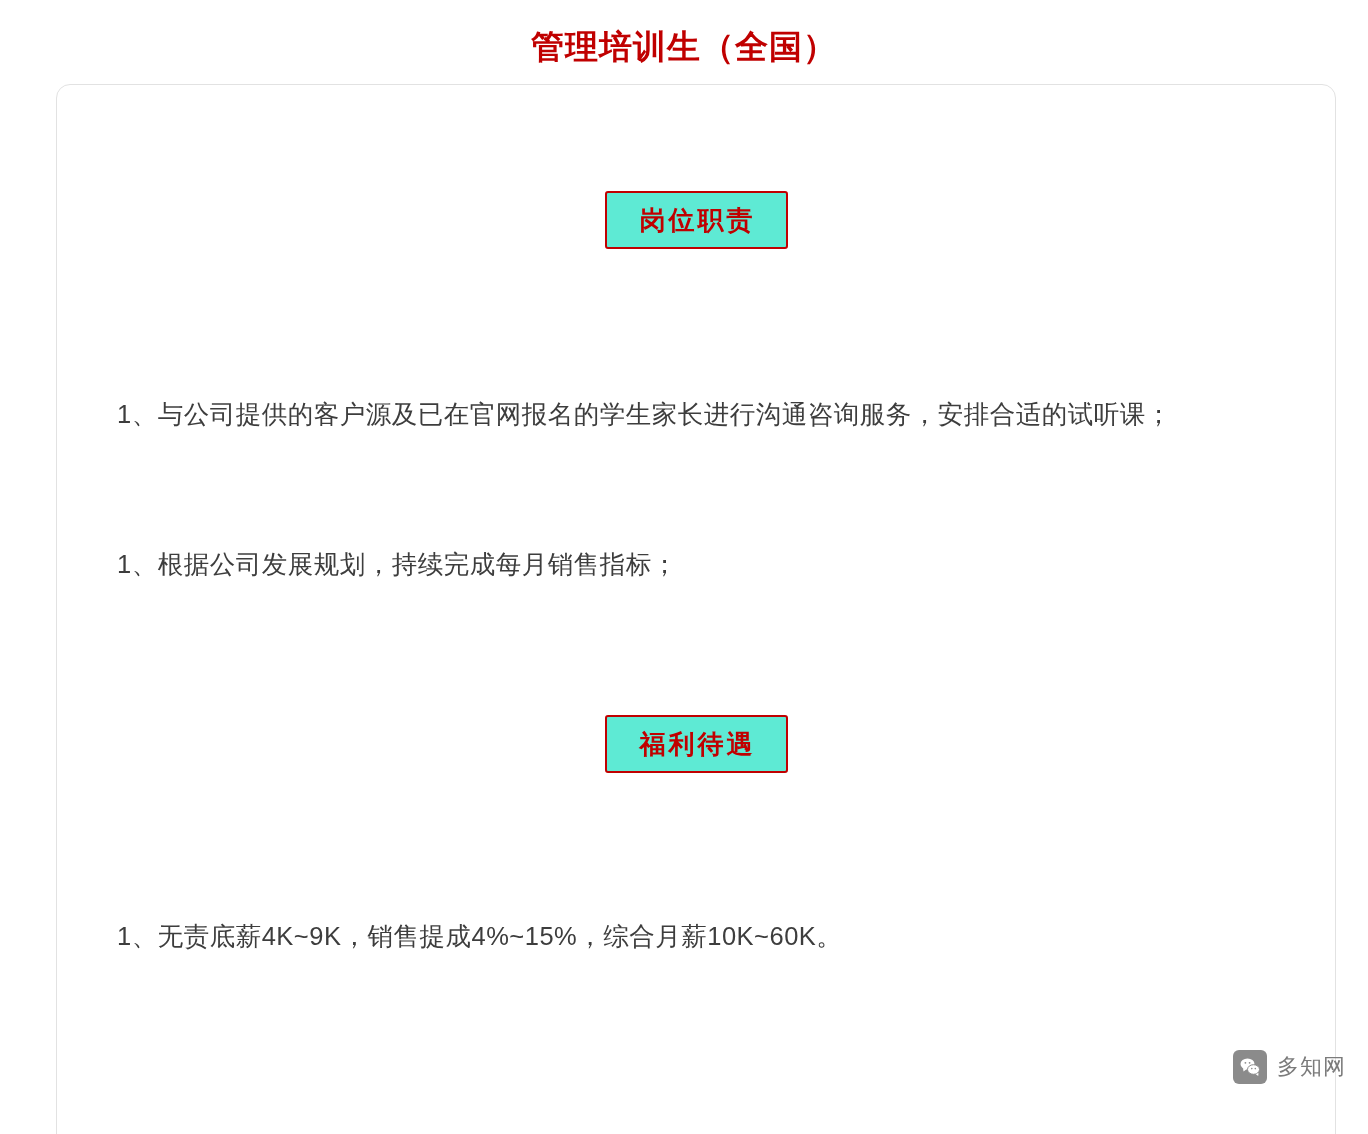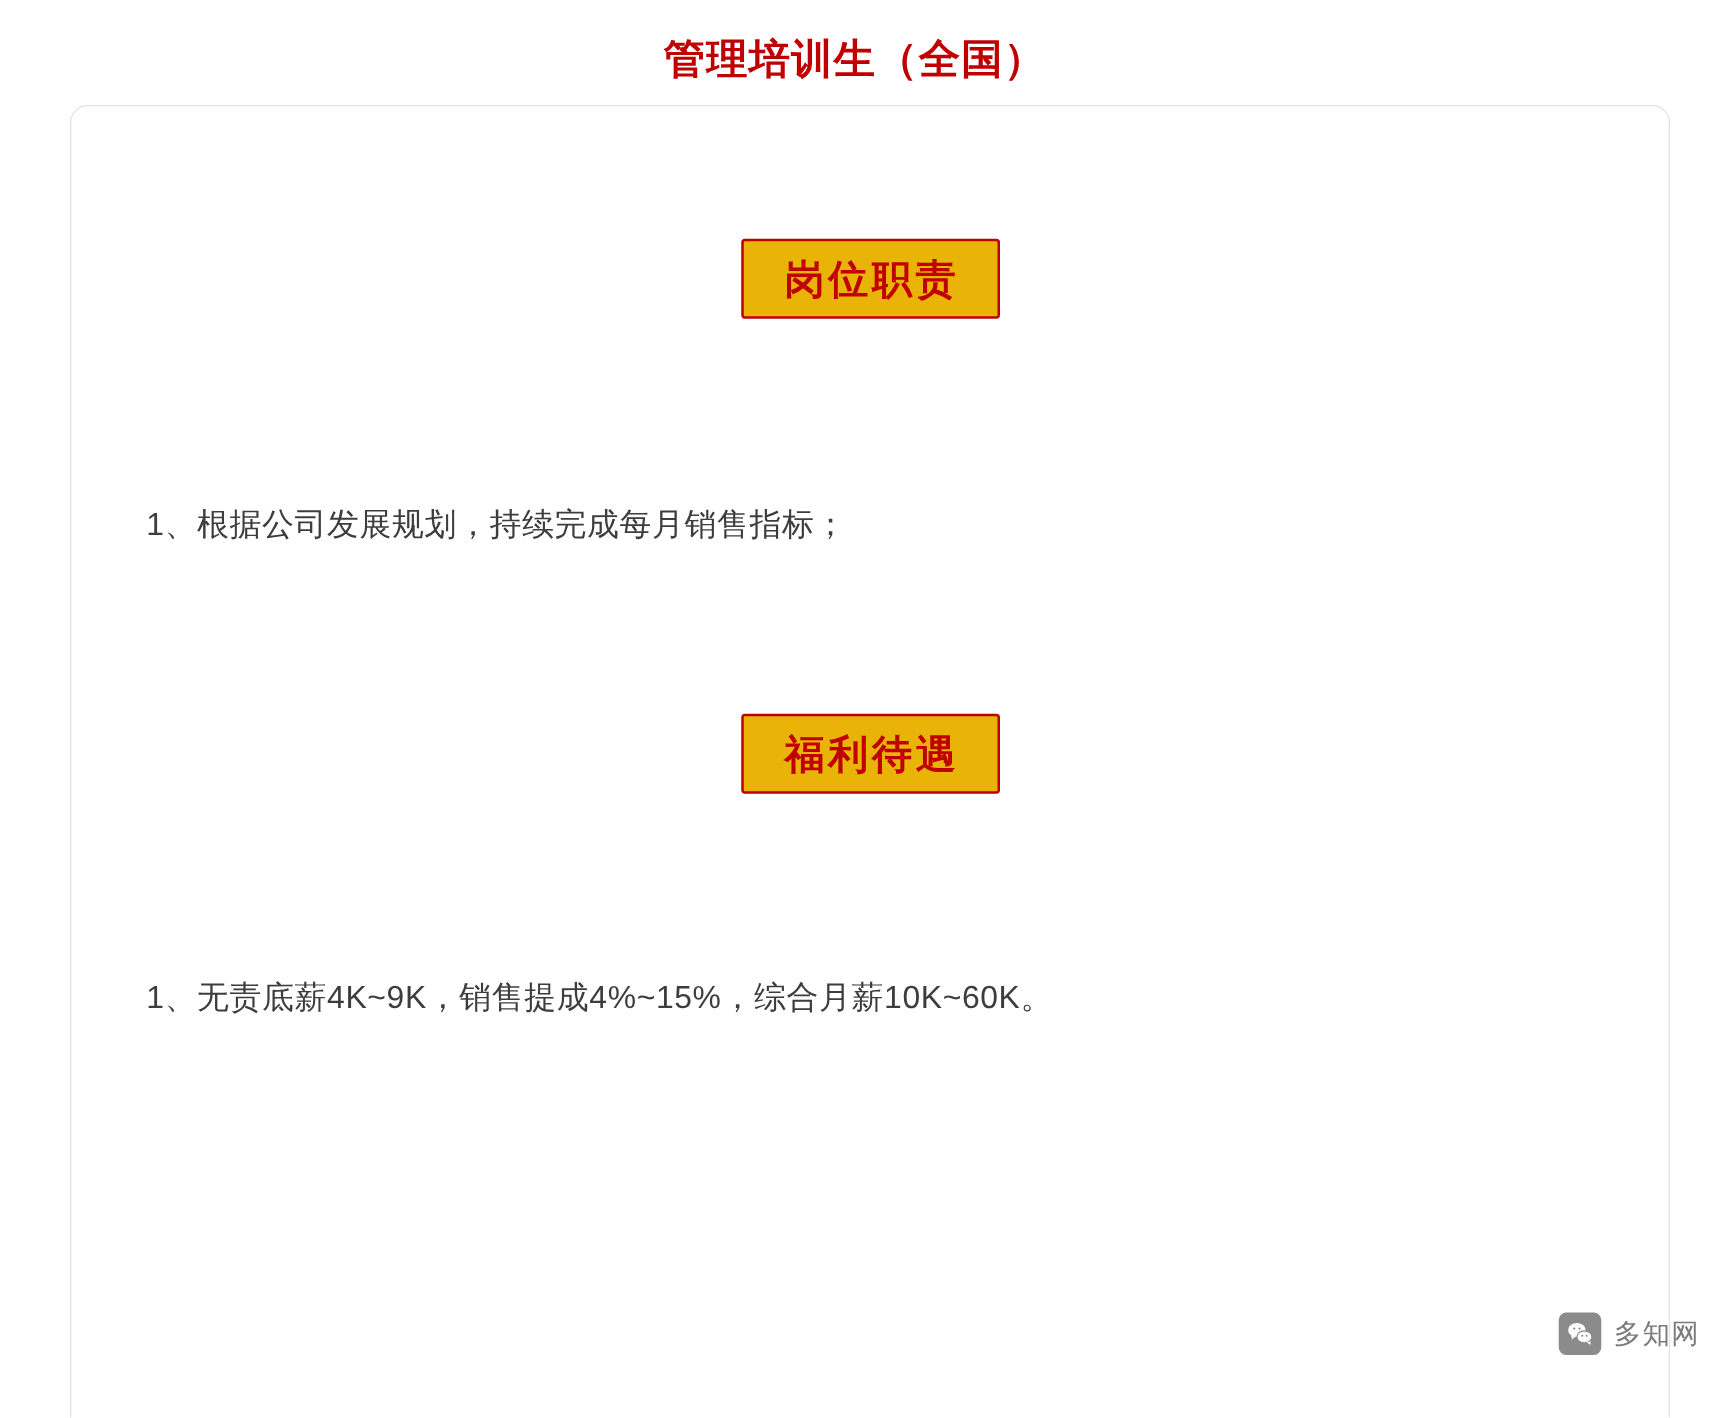--- a/index.html
+++ b/index.html
@@ -40,46 +40,46 @@
   .card-inner {
     padding: 24px 60px 0 60px;
   }
   .section-badge-wrap {
     display: flex;
     justify-content: center;
   }
   .section-badge {
     border: 2px solid #c00000;
     color: #c00000;
-    font-size: 32px;
+    font-size: 26px;
     font-weight: bold;
     letter-spacing: 3px;
     padding: 14px 30px 14px 33px;
     border-radius: 3px;
     line-height: 1;
-    background: #eab308;
+    background: #5eead4;
     white-space: nowrap;
   }
   .badge-1 { margin-top: 82px; }
   .badge-2 { margin-top: 26px; }
 
   .body-block {
     font-size: 25.5px;
     line-height: 50px;
     color: #3d3d3d;
     letter-spacing: 0.5px;
     white-space: pre-wrap;
   }
   .block-1 { margin-top: 40px; }
   .block-2 { margin-top: 38px; }
   .body-line { }
 
   .watermark {
     position: absolute;
-    right: 8px;
+    right: 22px;
     bottom: 50px;
     display: flex;
     align-items: center;
     gap: 10px;
     color: #7b7b7b;
     font-size: 22px;
     letter-spacing: 1px;
   }
   .wm-icon {
     width: 34px;
@@ -97,20 +97,21 @@
 
 <h1 class="page-title">管理培训生（全国）</h1>
 
 <div class="card">
   <div class="card-inner">
 
     <div class="section-badge-wrap">
       <div class="section-badge badge-1">岗位职责</div>
     </div>
     <div class="body-block block-1">
+      <div class="body-line">1、与公司提供的客户源及已在官网报名的学生家长进行沟通咨询服务，安排合适的试听课；</div>
       <div class="body-line">1、根据公司发展规划，持续完成每月销售指标；</div>
     </div>
 
     <div class="section-badge-wrap">
       <div class="section-badge badge-2">福利待遇</div>
     </div>
     <div class="body-block block-2">
       <div class="body-line">1、无责底薪4K~9K，销售提成4%~15%，综合月薪10K~60K。</div>
       
       

